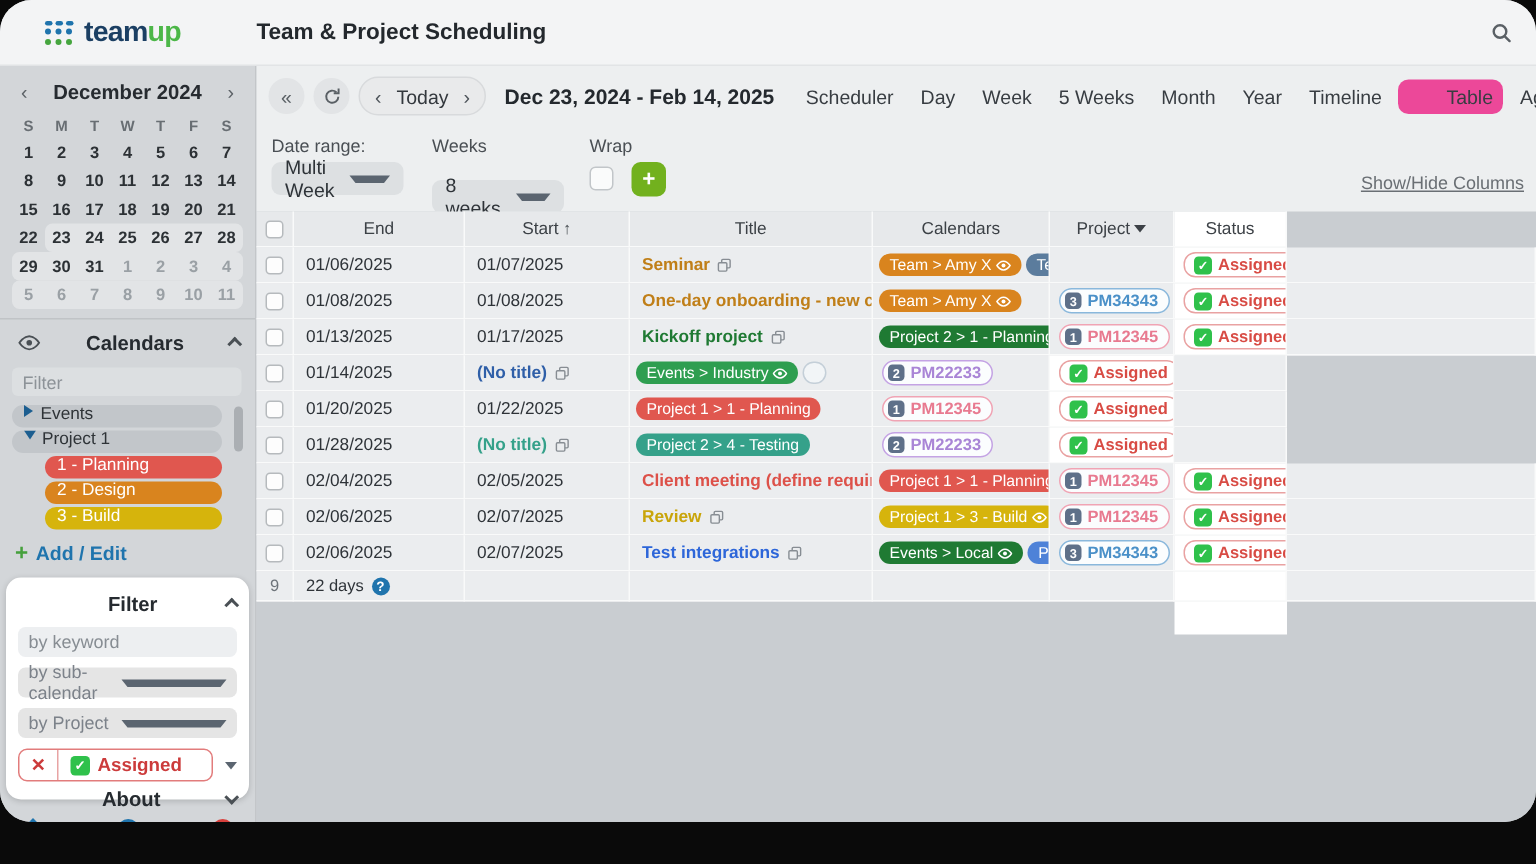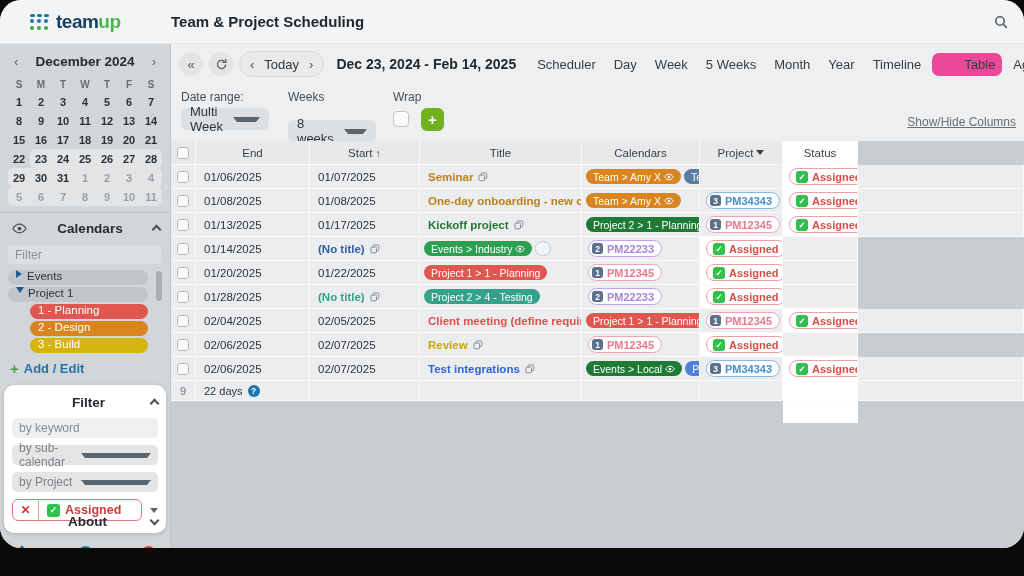--- a/index.html
+++ b/index.html
@@ -59,21 +59,21 @@
   .fc-active{display:flex;align-items:center;margin-top:7px;}
   .fa-box{display:flex;align-items:center;border:1.5px solid #e27c7c;border-radius:6px;height:22px;flex:1;background:#fff;overflow:hidden;}
   .fa-x{width:26px;text-align:center;color:#cc3b3b;font-size:12px;font-weight:700;border-right:1px solid #e8a4a4;line-height:20px;cursor:pointer;}
   .fa-check{width:13px;height:13px;border-radius:3px;background:#2fc14b;color:#fff;font-size:9px;font-weight:700;display:flex;align-items:center;justify-content:center;margin:0 5px 0 8px;}
   .fa-label{color:#cc3b3b;font-size:12.5px;font-weight:600;}
   .fc-active .selarrow{margin-left:8px;}
   .side-icons{display:flex;align-items:center;justify-content:space-between;margin:12px 14px 0 14px;}
   .circle-btn{width:15px;height:15px;border-radius:50%;display:flex;align-items:center;justify-content:center;color:#fff;font-size:10px;font-weight:700;cursor:pointer;}
   .help-c{background:#1f74ad;}
   .clear-c{background:#d8403c;}
-  .about-row{position:absolute;bottom:19px;left:12px;right:12px;display:flex;align-items:center;}
+  .about-row{position:absolute;bottom:8px;left:12px;right:12px;display:flex;align-items:center;}
   .about-label{flex:1;text-align:center;font-size:13.5px;font-weight:700;color:#262b30;padding-left:12px;}
   .chev{width:7px;height:7px;border-right:2px solid #4a5055;border-bottom:2px solid #4a5055;display:inline-block;}
   .chev-up{transform:rotate(-135deg);margin-top:3px;}
   .chev-down{transform:rotate(45deg);margin-bottom:3px;}
 
   
   .main{position:absolute;top:44px;left:171px;right:0;bottom:0;background:#c9cdd1;}
   .topstrip{position:absolute;top:0;left:0;right:0;height:97px;background:#edeff0;}
   .toolbar{position:absolute;top:0;left:0;right:0;height:40px;display:flex;align-items:center;padding:0 8px;}
   .round-btn{width:24px;height:24px;border-radius:50%;background:#e2e4e6;display:flex;align-items:center;justify-content:center;color:#5a6065;font-size:13px;cursor:pointer;margin-right:6px;flex:none;}
@@ -622,20 +622,31 @@
             <div class="cell">
               <span class="tt tc-yellow">Review</span>
               <span class="copy-ic">
                 <svg width="10" height="10" viewBox="0 0 16 16">
                   <rect x="5" y="1.5" width="9" height="9" rx="1.2" fill="none" stroke="#878d93" stroke-width="1.5"></rect>
                   <rect x="1.5" y="5" width="9" height="9" rx="1.2" fill="#ebedef" stroke="#878d93" stroke-width="1.5"></rect>
                 </svg>
               </span>
             </div>
             <div class="cell">
+              <span class="cbadge cb-yellow">
+                <span>Project 1 &gt; 3 - Build</span>
+                <span style="display: inline-flex;">
+                  <svg width="10" height="8" viewBox="0 0 24 16">
+                    <path d="M12 1C6 1 1.5 8 1.5 8S6 15 12 15s10.5-7 10.5-7S18 1 12 1z" fill="none" stroke="#fff" stroke-width="2.4"></path>
+                    <circle cx="12" cy="8" r="3.2" fill="#fff"></circle>
+                  </svg>
+                </span>
+              </span>
+            </div>
+            <div class="cell">
               <span class="pbadge pb-pink">
                 <span class="pnum">1</span>
                 <span>PM12345</span>
               </span>
             </div>
             <div class="cell c-status">
               <span class="sbadge">
                 <span class="scheck">✓</span>
                 <span>Assigned</span>
               </span>

